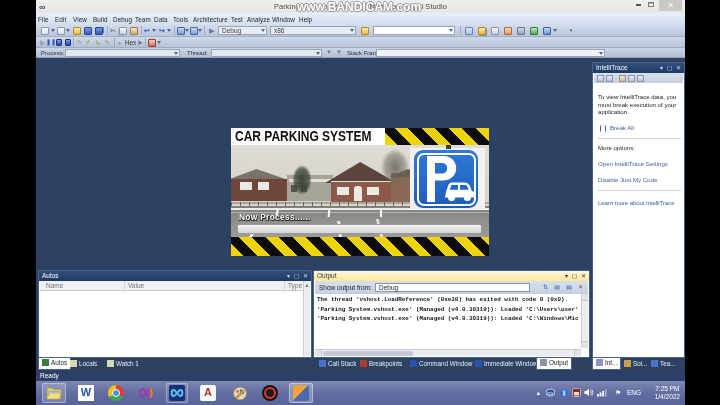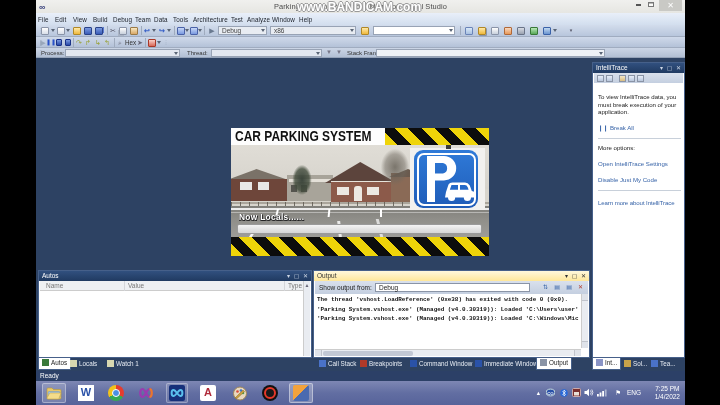--- a/index.html
+++ b/index.html
@@ -268,21 +268,21 @@
           <path d="M21 6 L30 6 A 12.2 12.2 0 0 1 30 30.4 L21 30.4 L21 23.5 L29 23.5 A 5.4 5.4 0 0 0 29 13 L21 13 Z" fill="#fff"></path>
           <g transform="translate(29,29)">
             <path d="M3 13 L5.5 5.5 Q6.5 3.5 9.5 3.5 L22 3.5 Q25 3.5 26.8 6.5 L28.8 12 L32 13 L32 18.5 L28 18.5 A 3.6 3.6 0 0 1 20.8 18.5 L12.2 18.5 A 3.6 3.6 0 0 1 5 18.5 L2 18.5 Z" fill="#fff"></path>
             <path d="M8.5 6 L15 6 L15 10.8 L6.8 10.8 Z" fill="#2268c8"></path>
             <path d="M17 6 L21.8 6 Q23.8 6 24.8 8.4 L25.6 10.8 L17 10.8 Z" fill="#2268c8"></path>
           </g>
         </svg>
       </div>
       <div style="position:absolute; left:36px; top:-3px; width:5px; height:4px; background:#3a3a3a;"></div>
     </div>
-    <div id="loading">Now Locals......</div>
+    <div id="loading">Now Process......</div>
     <div id="progress"></div>
     <div id="formhazbot" class="hazard"></div>
   </div>
 
   <div class="panel" id="autos">
     <div class="ptitle">Autos<span class="pbtns">▾ ▢ ✕</span></div>
     <div id="autoshdr">
       <span style="left:6px;">Name</span>
       <span style="left:88px;">Value</span>
       <span style="left:248px;">Type</span>

